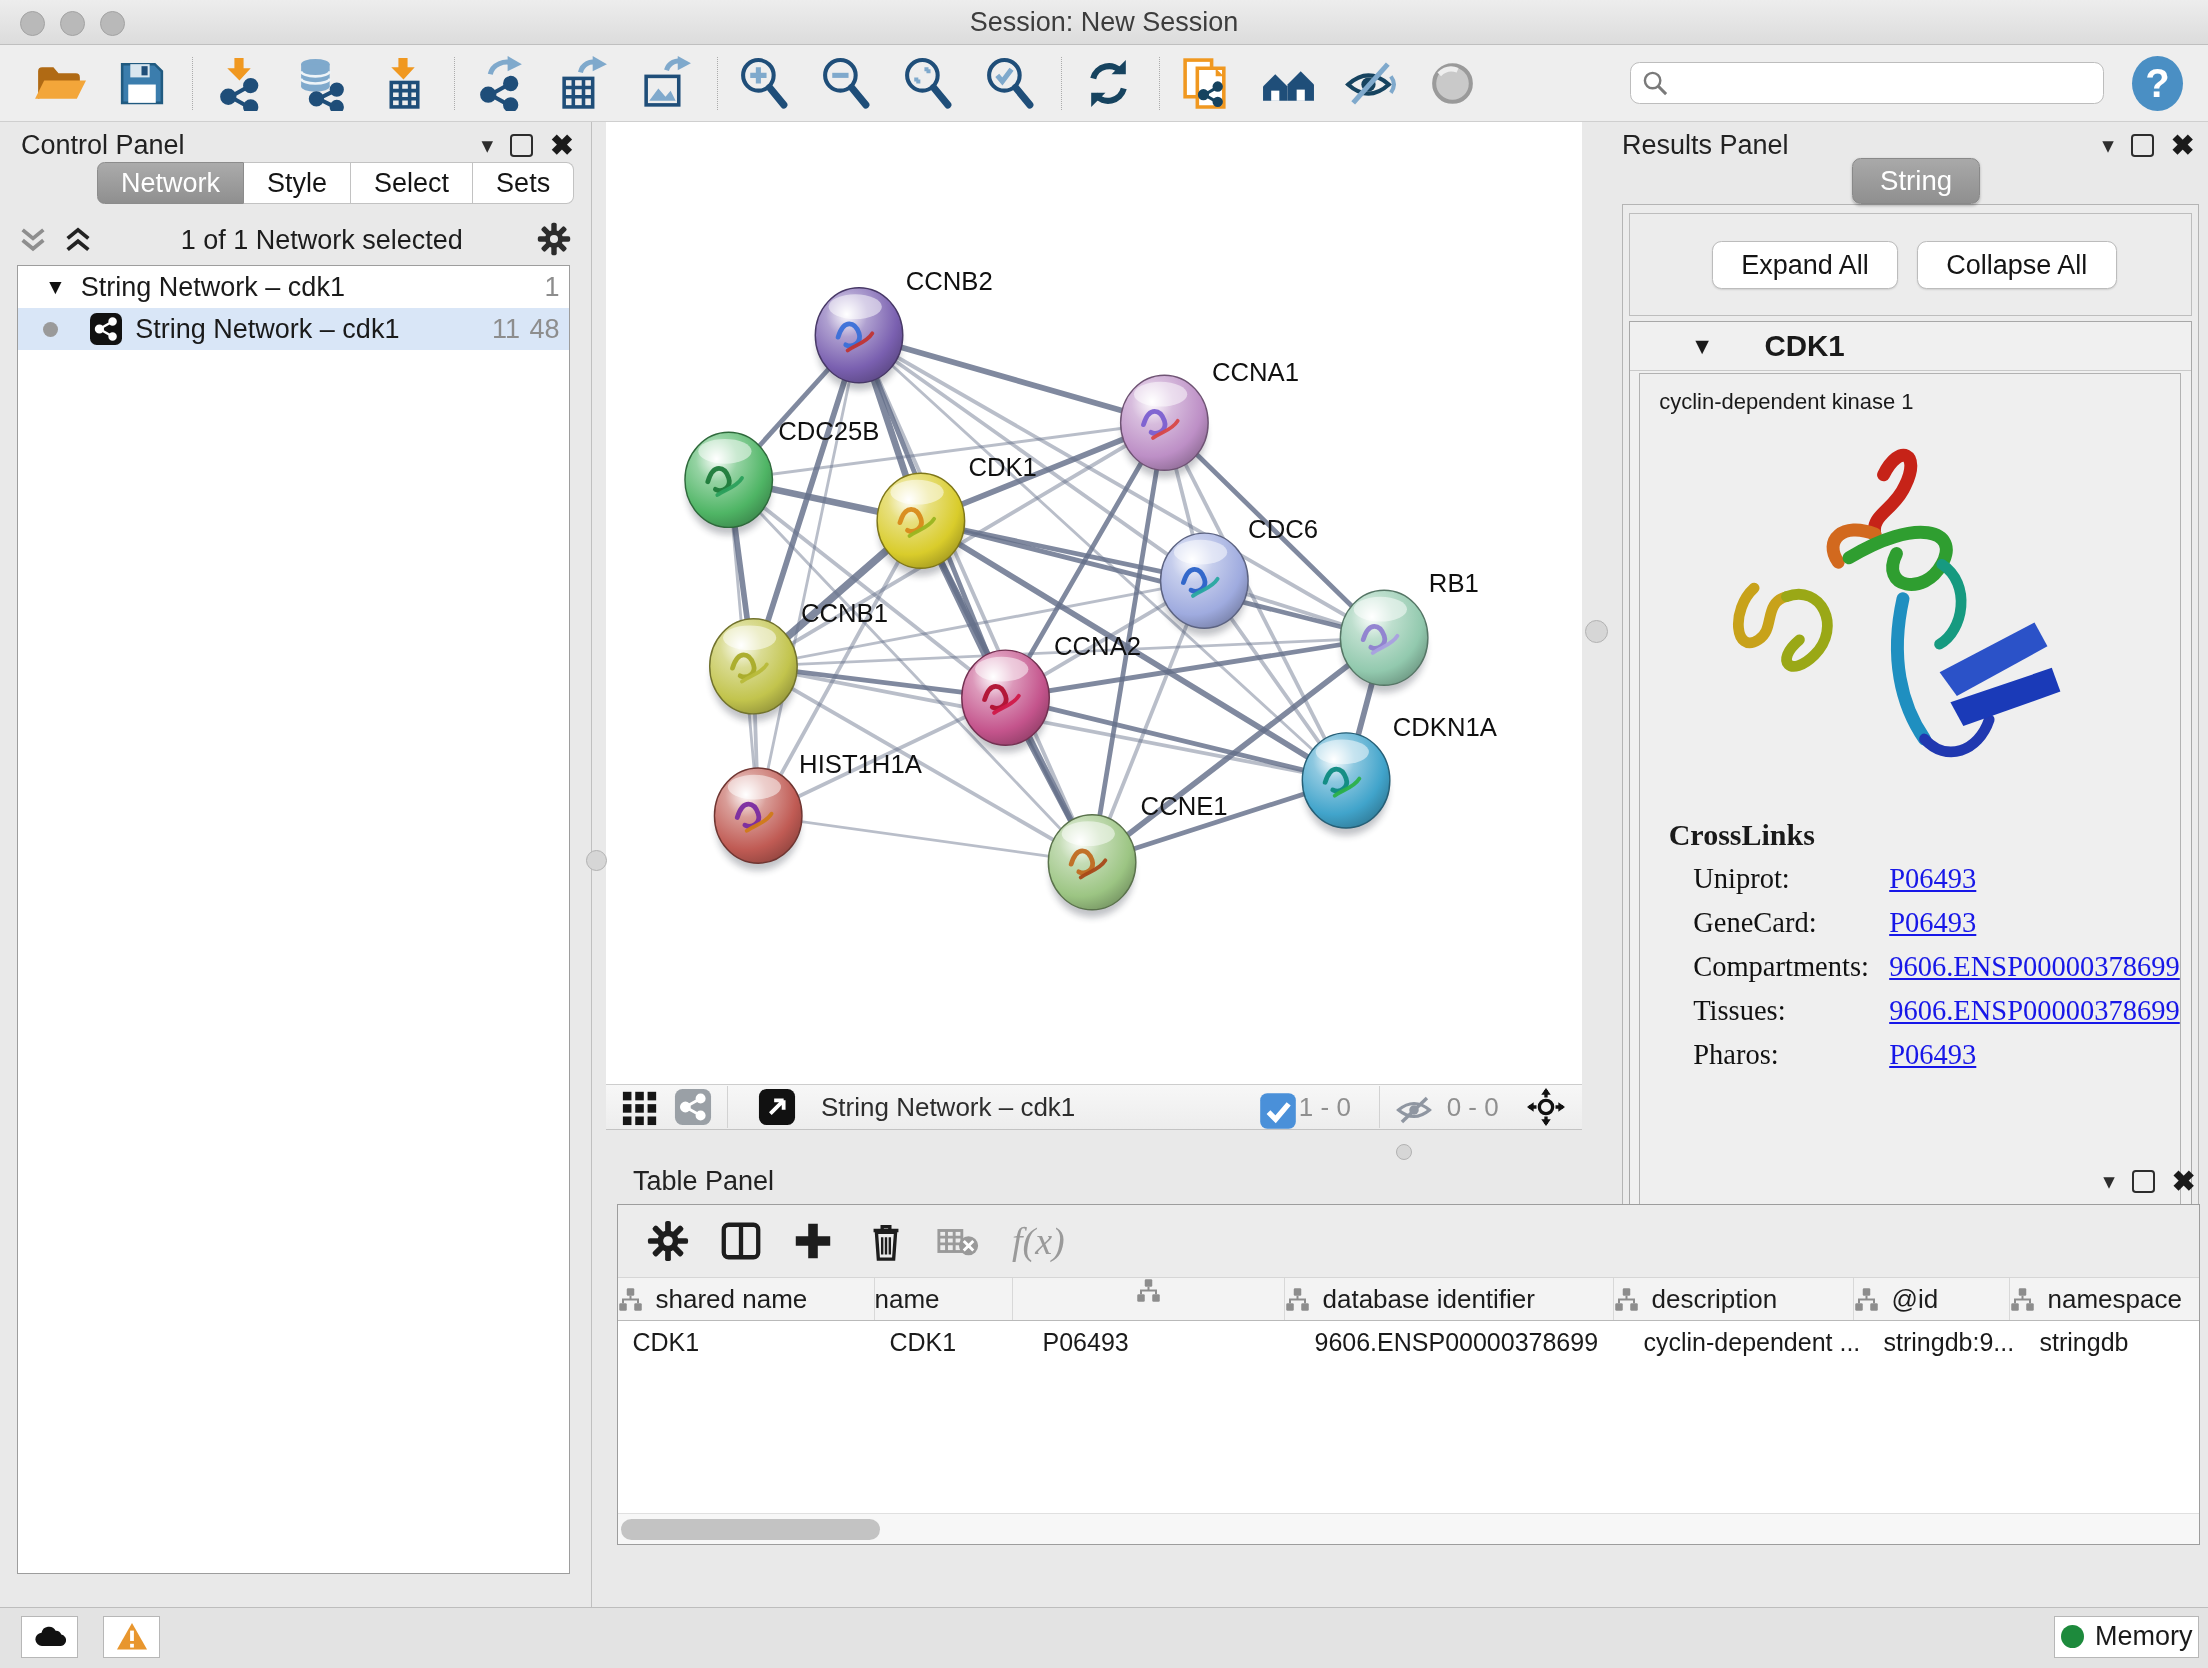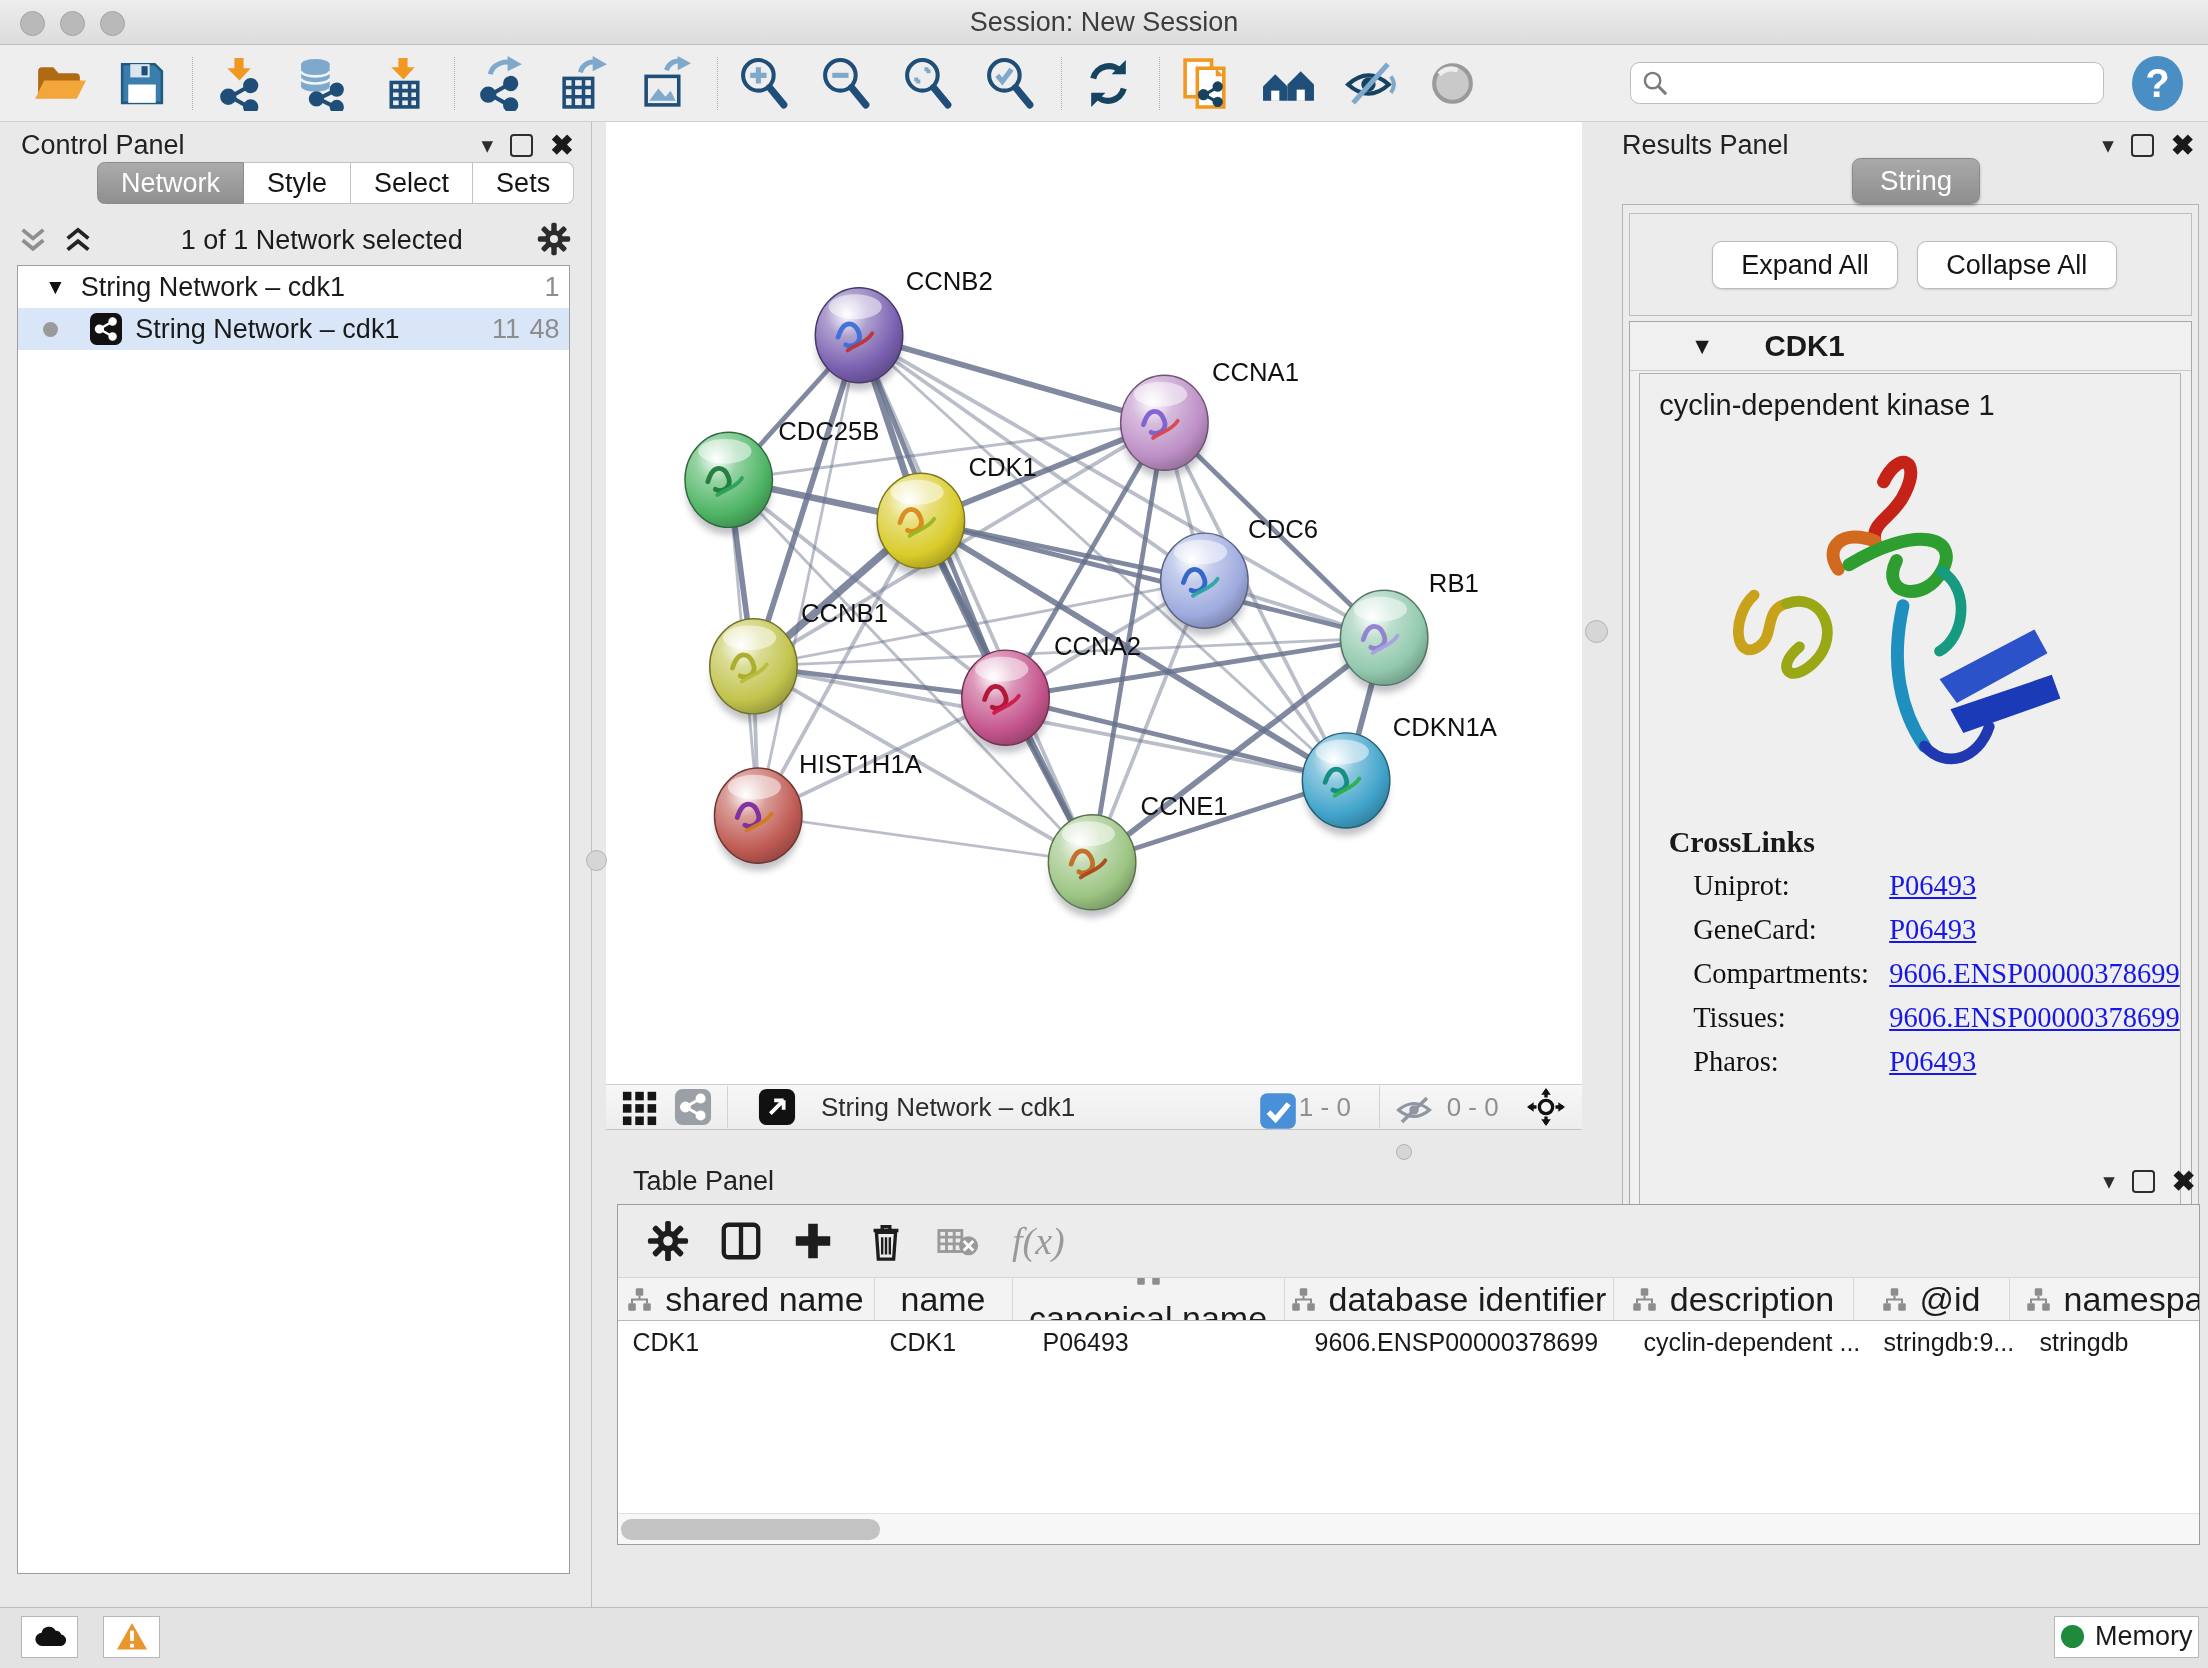--- a/index.html
+++ b/index.html
@@ -78,38 +78,38 @@
     border:1px solid #b4b4b4;}
   .rp-btnbox{position:absolute;left:5.7px;right:5.7px;top:7.6px;height:101px;border:1px solid #bdbdbd;}
   .rp-btn{position:absolute;top:27px;height:46px;line-height:46px;background:#fff;
     border:1px solid #bcbcbc;border-radius:9.5px;font-size:27px;padding:0 28.5px;color:#141414;
     box-shadow:0 1px 1.9px rgba(0,0,0,.12);}
   .rp-gene{position:absolute;left:5.7px;right:5.7px;top:116px;bottom:5.7px;border:1px solid #a8a8a8;background:#f0f0f0;}
   .rp-generow{height:48px;display:flex;align-items:center;border-bottom:1px solid #c9c9c9;}
   .rp-generow .tri{margin:0 51px 0 61px;font-size:23px;}
   .rp-generow .gname{font-size:29.5px;font-weight:bold;}
   .rp-inner{position:absolute;left:9.5px;right:9.5px;top:51px;bottom:9.5px;border:1px solid #b2b2b2;background:#efefef;overflow:hidden;}
-  .rp-desc{font-size:29px;margin:15px 0 0 19px;}
+  .rp-desc{font-size:22px;margin:15px 0 0 19px;}
   .protein{display:block;margin:9.5px auto 0 auto;}
   .xl-head{font-family:"Liberation Serif",serif;font-weight:bold;font-size:30px;margin:13.3px 0 5.7px 28.5px;}
   .xl-row{display:flex;font-family:"Liberation Serif",serif;font-size:28.5px;height:44px;align-items:center;}
   .xl-row .xl-label{width:196px;margin-left:53px;color:#111;}
   .xl-row .xl-link{color:#1717e8;text-decoration:underline;}
   
   .table-panel{position:absolute;left:606px;top:1160px;width:1603px;height:447px;}
   .tp-head{position:absolute;left:27px;right:13.3px;top:5.7px;display:flex;align-items:center;}
   .tp-head .panel-title{flex:1;}
   .tp-box{position:absolute;left:10.5px;right:9.5px;top:44px;height:339px;background:#fff;
     border:1.9px solid #9d9d9d;overflow:hidden;}
   .tp-toolbar{height:72px;background:#ececec;display:flex;align-items:center;border-bottom:1px solid #d6d6d6;}
   .tp-ic{width:44px;height:44px;margin-left:28.5px;flex:0 0 auto;}
   .tp-ic svg{width:44px;height:44px;}
   .fx{font-family:"Liberation Serif",serif;font-style:italic;font-size:38px;color:#9a9a9a;margin-left:32px;}
   .t-head{display:flex;height:42px;background:#f3f3f3;border-bottom:1.9px solid #b9b9b9;}
-  .th{display:flex;align-items:center;justify-content:center;font-size:34px;color:#1c1c1c;
+  .th{display:flex;align-items:center;justify-content:flex-start;font-size:26px;color:#1c1c1c;
     border-right:1px solid #d8d8d8;box-sizing:border-box;gap:13px;flex:0 0 auto;overflow:hidden;white-space:nowrap;}
   .colicon{width:25px;height:25px;flex:0 0 auto;}
   .t-row{display:flex;height:42px;background:#fff;}
   .td{font-size:25px;display:flex;align-items:center;padding-left:15px;box-sizing:border-box;
     flex:0 0 auto;overflow:hidden;white-space:nowrap;}
   .hscroll{position:absolute;left:0;right:0;bottom:0;height:30px;background:#f7f7f7;border-top:1px solid #e0e0e0;}
   .hthumb{position:absolute;left:3.8px;top:4.8px;width:259px;height:21px;border-radius:10.5px;background:#c3c3c3;}
   .bottom-tabs{position:absolute;left:519px;top:388px;}
   
   .statusbar{position:absolute;left:0;top:1607px;width:2208px;height:61px;background:#e3e3e3;

